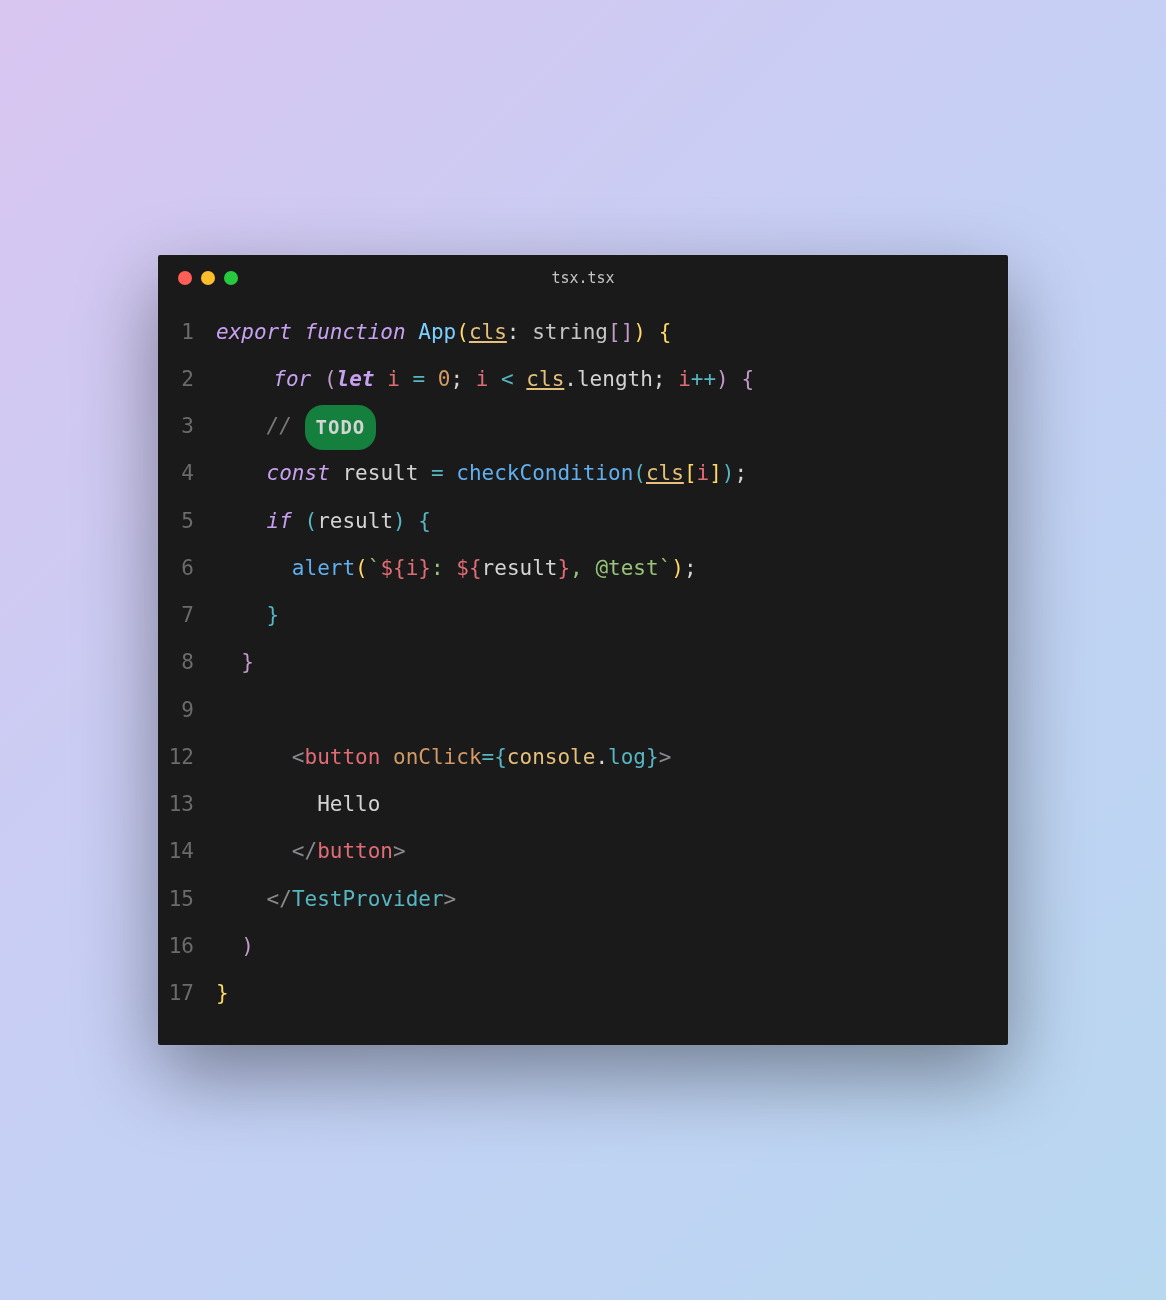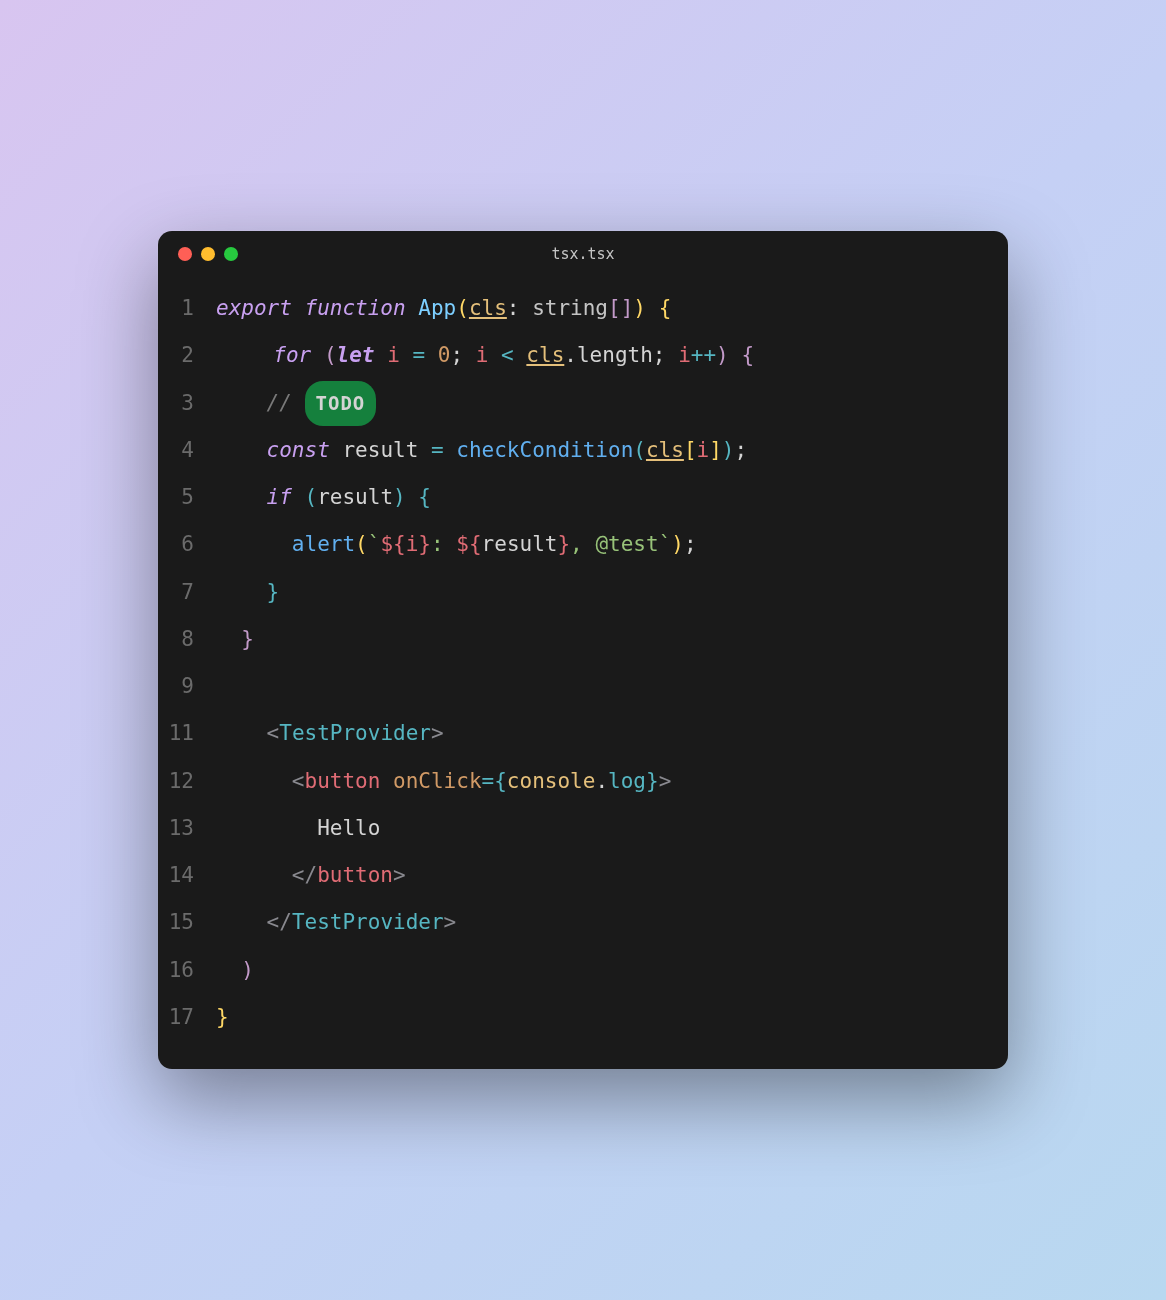--- a/index.html
+++ b/index.html
@@ -7,21 +7,21 @@
       background: linear-gradient(135deg, #d8c5f0 0%, #c5d0f5 50%, #b8d8f0 100%);
       min-height: 100vh;
       display: flex;
       align-items: center;
       justify-content: center;
       font-family: 'SF Mono', 'Monaco', 'Menlo', 'Consolas', monospace;
       padding: 40px;
     }
     .window {
       background: #1a1a1a;
-      border-radius: 14px;
+      border-radius: 2px;
       width: 850px;
       box-shadow: 0 30px 80px rgba(0,0,0,0.4), 0 0 0 1px rgba(255,255,255,0.06);
       overflow: hidden;
     }
     .titlebar {
       display: flex;
       align-items: center;
       padding: 16px 20px 10px 20px;
       position: relative;
     }
@@ -163,24 +163,20 @@
       <span class="lineno">8</span>
       <span class="code">  <span class="bracket2">}</span></span>
     </div>
 
     <div class="line">
       <span class="lineno">9</span>
       <span class="code"></span>
     </div>
 
 
-    <div class="line">
-      <span class="lineno">11</span>
-      <span class="code">    <span class="jsx-bracket">&lt;</span><span class="method">TestProvider</span><span class="jsx-bracket">&gt;</span></span>
-    </div>
 
     <div class="line">
       <span class="lineno">12</span>
       <span class="code">      <span class="jsx-bracket">&lt;</span><span class="jsx-tag">button</span> <span class="jsx-attr">onClick</span><span class="op">=</span><span class="bracket3">{</span><span class="obj">console</span><span class="punct">.</span><span class="method">log</span><span class="bracket3">}</span><span class="jsx-bracket">&gt;</span></span>
     </div>
 
     <div class="line">
       <span class="lineno">13</span>
       <span class="code">        <span class="jsx-text">Hello</span></span>
     </div>

